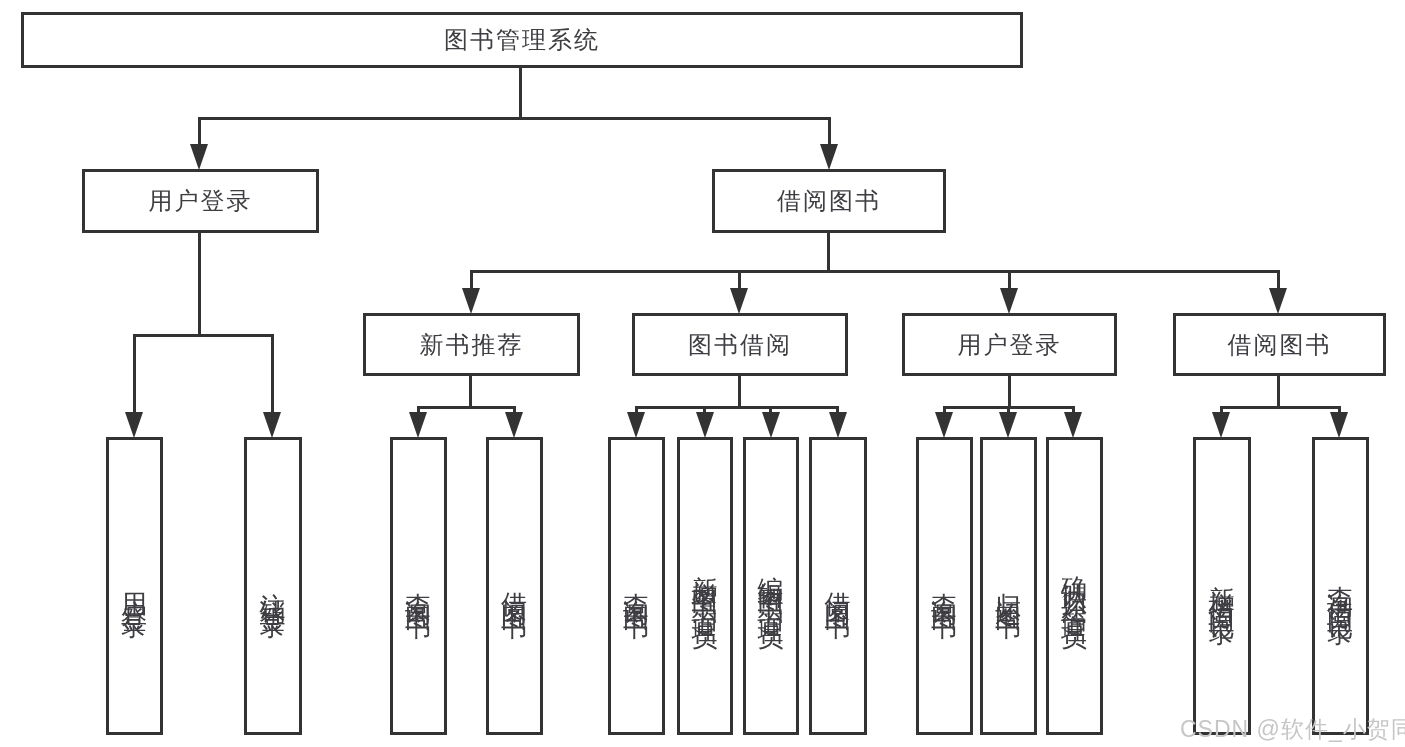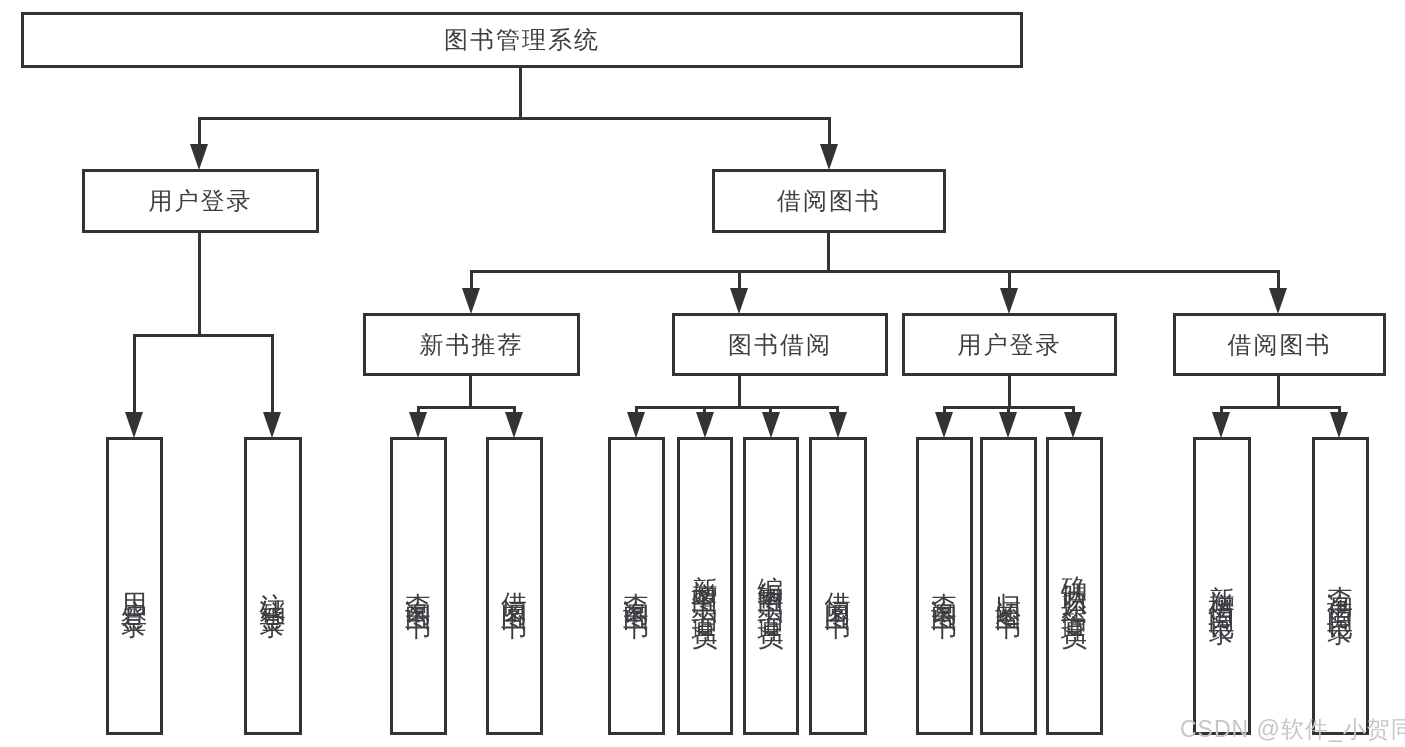--- a/index.html
+++ b/index.html
@@ -40,21 +40,21 @@
   <div class="node" style="left:82px;top:169px;width:237px;height:64px;">
     <span class="h-label">用户登录</span>
   </div>
   <div class="node" style="left:712px;top:169px;width:234px;height:64px;">
     <span class="h-label">借阅图书</span>
   </div>
 
   <div class="node" style="left:363px;top:313px;width:217px;height:63px;font-family:Liberation Serif, serif;">
     <span class="h-label">新书推荐</span>
   </div>
-  <div class="node" style="left:632px;top:313px;width:216px;height:63px;margin-left:40px;">
+  <div class="node" style="left:632px;top:313px;width:216px;height:63px;">
     <span class="h-label">图书借阅</span>
   </div>
   <div class="node" style="left:902px;top:313px;width:215px;height:63px;">
     <span class="h-label">用户登录</span>
   </div>
   <div class="node" style="left:1173px;top:313px;width:213px;height:63px;">
     <span class="h-label">借阅图书</span>
   </div>
 
   <div class="node" style="left:106px;top:437px;width:57px;height:298px;">

